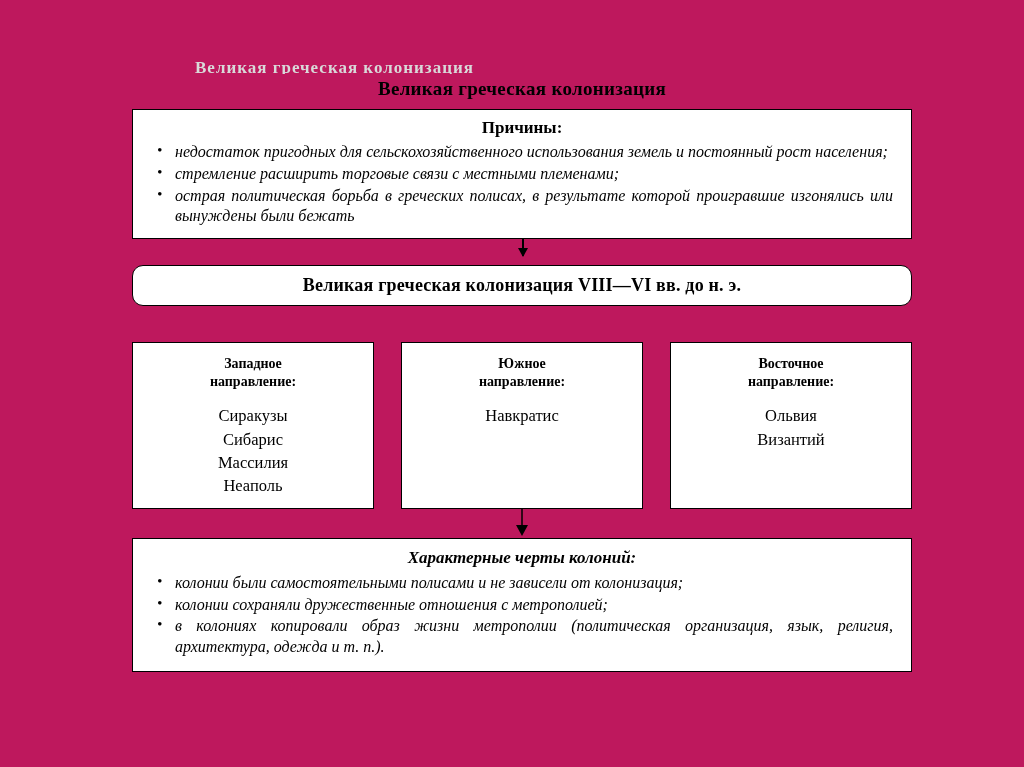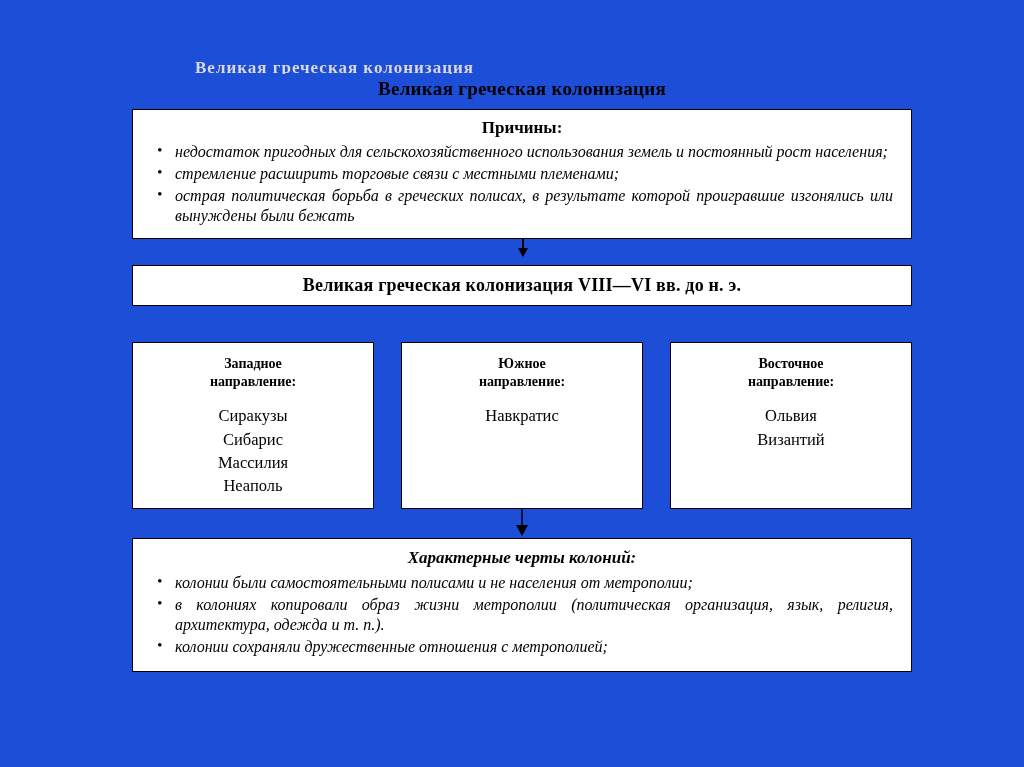--- a/index.html
+++ b/index.html
@@ -14,21 +14,21 @@
     color: #000000;
     overflow: hidden;
     position: relative;
   }
   .slide {
     position: absolute;
     left: 0;
     top: 0;
     width: 1024px;
     height: 767px;
-    background: #1d4ed8;
+    background: #be185d;
   }
   
   .ghost-line {
     position: absolute;
     left: 195px;
     top: 58px;
     width: 420px;
     height: 16px;
     color: #d9d9d9;
     font-size: 17px;
@@ -109,20 +109,21 @@
     border-right: 5px solid transparent;
     border-top: 9px solid #000;
   }
 
   .box-band {
     padding: 9px 10px;
     text-align: center;
     font-weight: bold;
     font-size: 18px;
     letter-spacing: 0.2px;
+    border-radius: 11px;
   }
 
   .columns {
     display: flex;
     justify-content: space-between;
     margin-top: 36px;
     position: relative;
   }
   .col-box {
     width: 242px;
@@ -231,20 +232,20 @@
     </div>
 
     <svg width="780" height="30" style="display:block; margin-top:-1px;">
       <path d="M390 0 L390 20" stroke="#000" stroke-width="1.5" fill="none"></path>
       <polygon points="390,28 384,17 396,17" fill="#000"></polygon>
     </svg>
 
     <div class="box box-features" style="margin-top:0;">
       <div class="box-heading">Характерные черты колоний:</div>
       <ul class="bullets">
-        <li>колонии были самостоятельными полисами и не населения от метрополии;</li>
+        <li>колонии были самостоятельными полисами и не зависели от колонизация;</li>
+        <li>колонии сохраняли дружественные отношения с метрополией;</li>
         <li>в колониях копировали образ жизни метрополии (политическая организация, язык, религия, архитектура, одежда и т. п.).</li>
-        <li>колонии сохраняли дружественные отношения с метрополией;</li>
       </ul>
     </div>
 
   </div>
 </div>
 
 </body></html>

